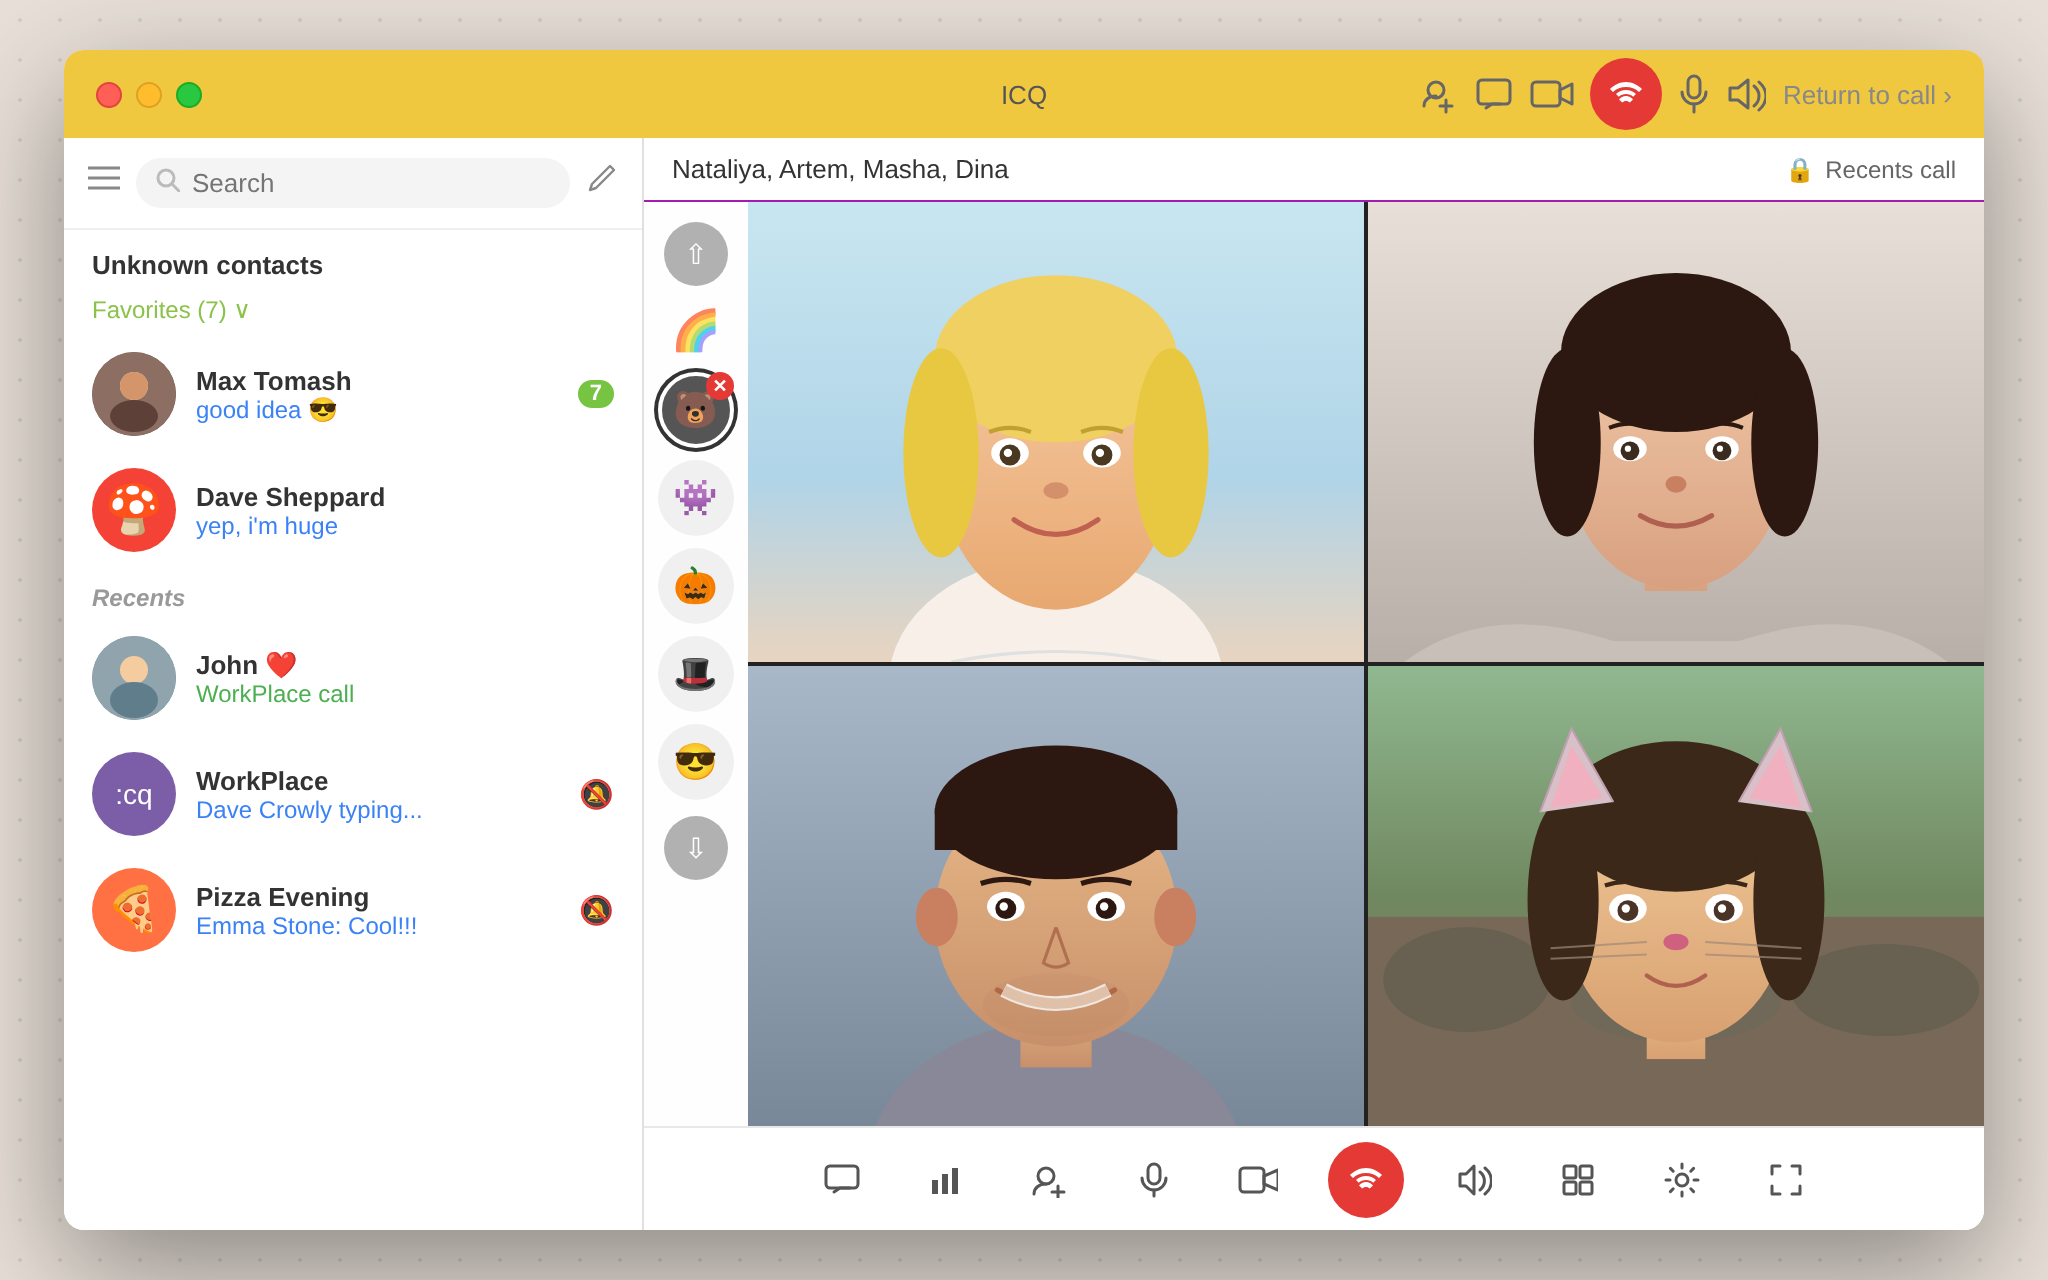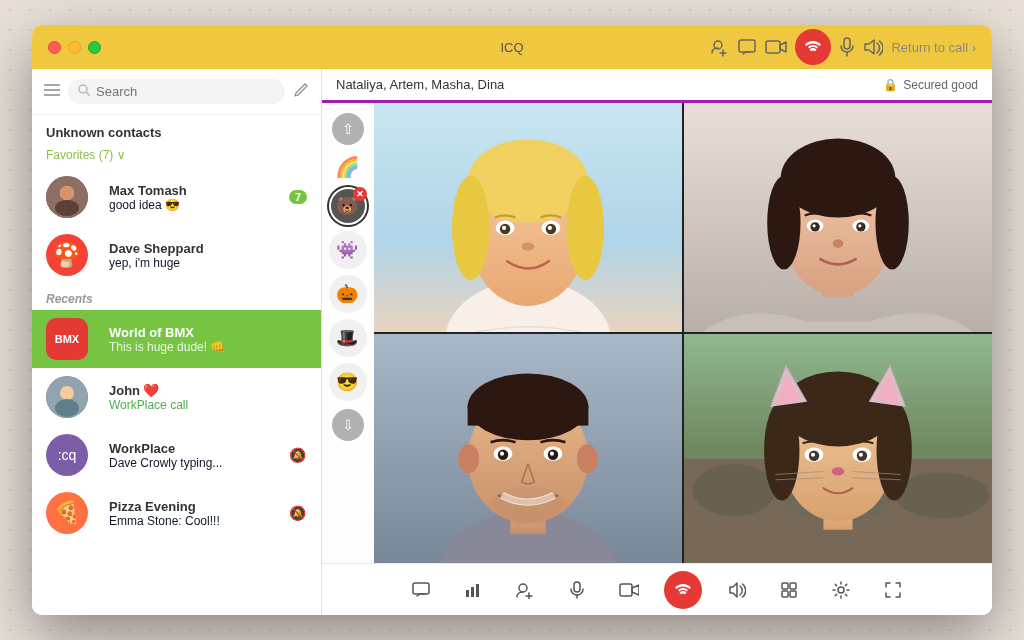--- a/index.html
+++ b/index.html
@@ -199,32 +199,32 @@
       color: white;
       font-size: 14px;
       font-weight: normal;
     }
     .avatar-pizza {
       background: #ff7043;
       border-radius: 50%;
       font-size: 20px;
     }
 
-    .contact-info { flex: 1; min-width: 0; margin-left: 11px; }
+    .contact-info { flex: 1; min-width: 0; }
     .contact-name {
       font-size: 13px;
       font-weight: 600;
       color: #333;
       white-space: nowrap;
       overflow: hidden;
       text-overflow: ellipsis;
     }
     .contact-preview {
       font-size: 12px;
-      color: #0f172a;
+      color: #3b82f6;
       white-space: nowrap;
       overflow: hidden;
       text-overflow: ellipsis;
     }
     .contact-preview.incoming { color: #4caf50; }
 
     .badge {
       background: #76c442;
       color: white;
       border-radius: 10px;
@@ -319,21 +319,21 @@
       justify-content: center;
     }
 
     
     .call-header {
       background: white;
       padding: 8px 14px;
       display: flex;
       align-items: center;
       justify-content: space-between;
-      border-bottom: 3px solid #a21caf;
+      border-bottom: 1px solid #a21caf;
       flex-shrink: 0;
       gap: 30px;
     }
     .call-participants {
       font-size: 13px;
       color: #333;
       font-weight: 500;
     }
     .secured-badge {
       display: flex;
@@ -500,27 +500,20 @@
             <span style="font-size:24px;">🍄</span>
           </div>
           <div class="contact-info">
             <div class="contact-name">Dave Sheppard</div>
             <div class="contact-preview">yep, i'm huge</div>
           </div>
         </div>
 
         <div class="recents-label">Recents</div>
 
-        <div class="contact-item active">
-          <div class="avatar-bmx">BMX</div>
-          <div class="contact-info">
-            <div class="contact-name">World of BMX</div>
-            <div class="contact-preview">This is huge dude! 👊</div>
-          </div>
-        </div>
 
         <div class="contact-item">
           <div class="avatar person-avatar-john">
             <svg width="42" height="42" viewBox="0 0 42 42">
               <circle cx="21" cy="21" r="21" fill="#90a4ae"></circle>
               <circle cx="21" cy="17" r="7" fill="#f5cba0"></circle>
               <ellipse cx="21" cy="32" rx="12" ry="9" fill="#607d8b"></ellipse>
             </svg>
           </div>
           <div class="contact-info">
@@ -550,21 +543,21 @@
         </div>
       </div>
     </div>
 
     <div class="call-panel">
 
       <div class="call-header">
         <div class="call-participants">Nataliya, Artem, Masha, Dina</div>
         <div class="secured-badge">
           <span class="lock-icon">🔒</span>
-          <span>Secured good</span>
+          <span>Recents call</span>
         </div>
       </div>
 
       <div class="call-area">
 
         <div class="filter-panel">
           <div class="filter-scroll-up">⇧</div>
           <div style="font-size:20px; padding:2px; cursor:pointer; opacity:0.7;">🌈</div>
           <button class="filter-btn active" style="position:relative;">
             🐻

